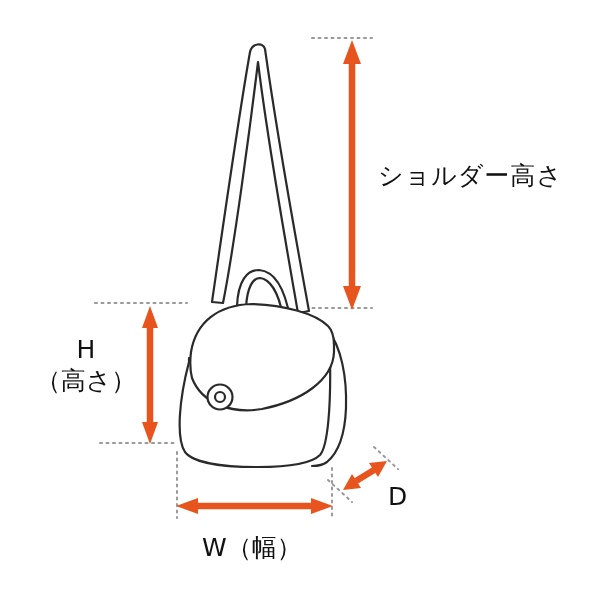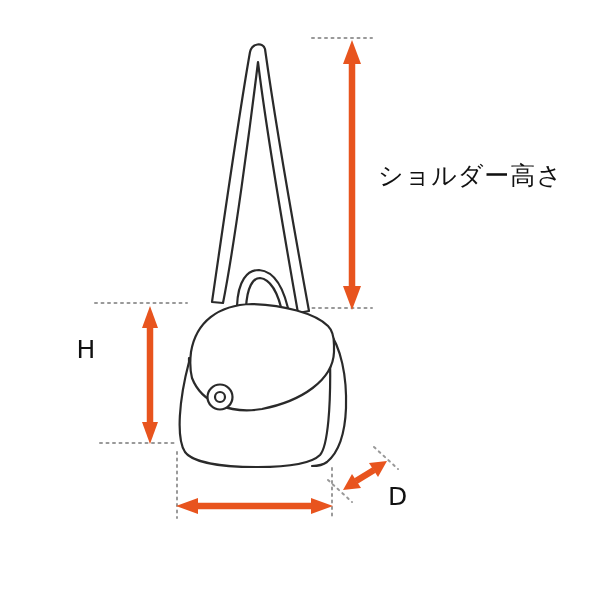--- a/index.html
+++ b/index.html
@@ -106,20 +106,22 @@
       <line class="arrow-shaft" x1="356" y1="481" x2="374" y2="470"></line>
       <polygon class="arrow-head" points="343,490 361,488 352,474"></polygon>
       <polygon class="arrow-head" points="387,461 378,477 369,463"></polygon>
     </g>
   </svg>
 
   <div class="label label-shoulder">ショルダー高さ</div>
 
   <div class="label label-h">
     <div>H</div>
+    <div>（高さ）</div>
   </div>
 
+  <div class="label label-w">W（幅）</div>
 
   <div class="label label-d">
     <div>D</div>
   </div>
 
 </div>
 
 </body></html>

